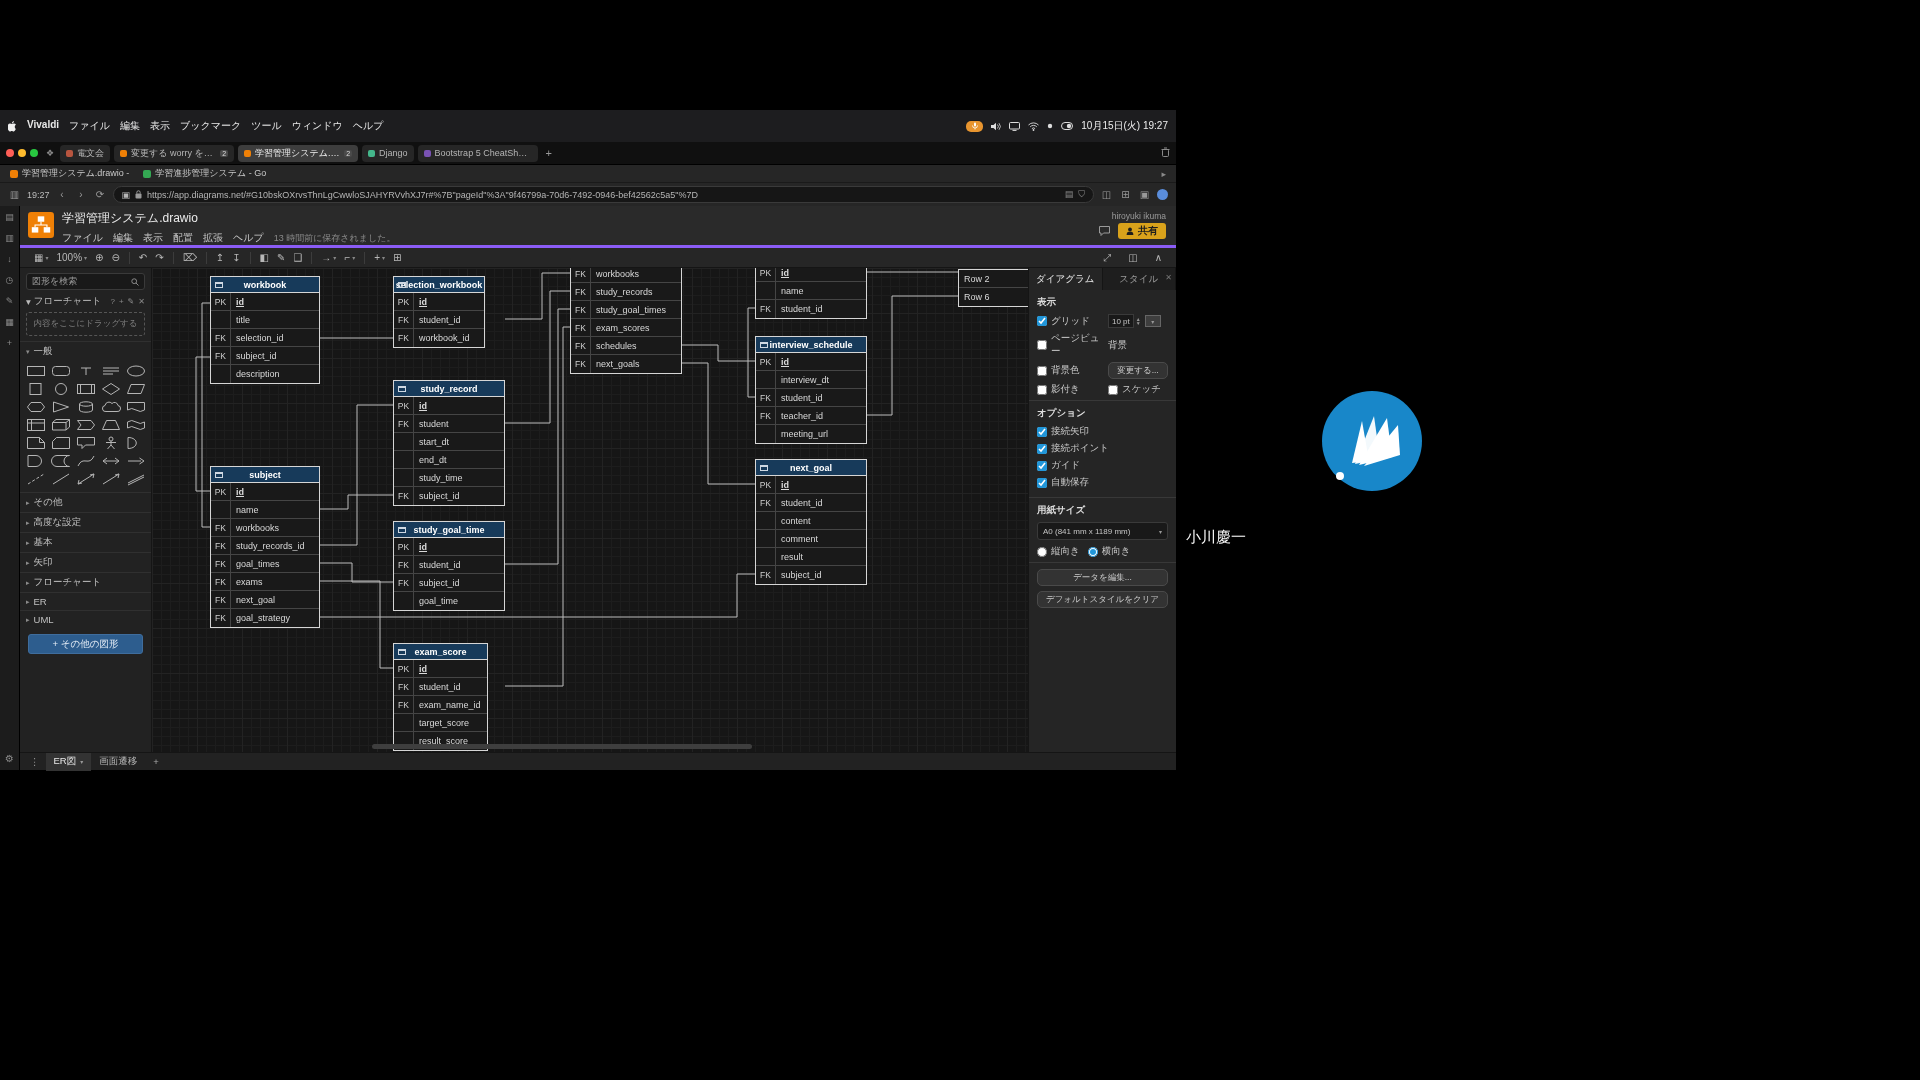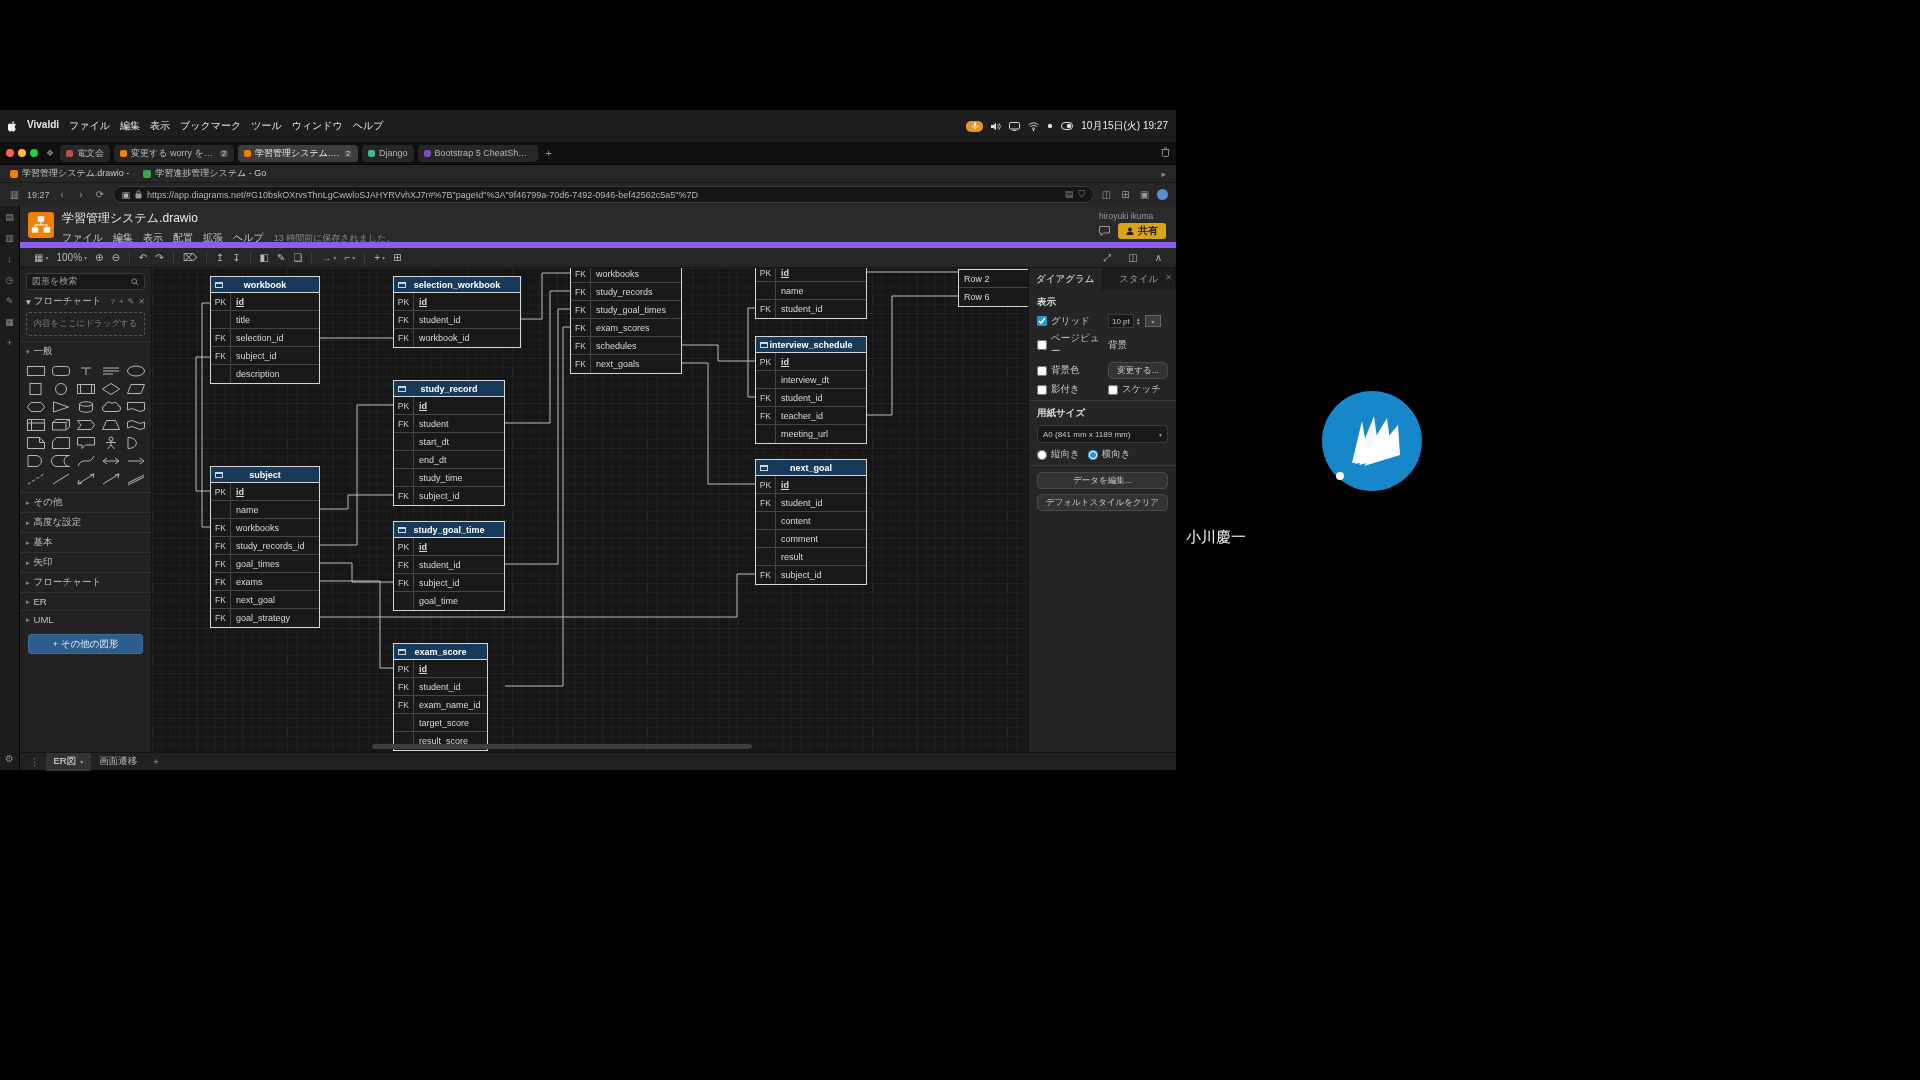--- a/index.html
+++ b/index.html
@@ -44,26 +44,26 @@
   .url-text{overflow:hidden;text-overflow:ellipsis;min-width:0}
   .url-right{margin-left:auto;display:flex;gap:5px;color:#8a8a8a;flex:none}
   .profile-dot{width:11px;height:11px;border-radius:50%;background:#5a8ddb;flex:none}
 
   .bwin{flex:1;display:flex;min-height:0}
   .vstrip{width:20px;background:#1c1c1c;border-right:1px solid #000;display:flex;flex-direction:column;align-items:center;padding:6px 0;gap:11px;color:#8a8a8a;font-size:9px;flex:none}
   .vstrip .gear{margin-top:auto;font-size:10px}
 
   
   .drawio{flex:1;display:flex;flex-direction:column;background:#2a2a2a;min-width:0}
-  .dheader{height:42px;border-bottom:6px solid #8b5cf6;display:flex;align-items:flex-start;padding:4px 8px 0;gap:8px;flex:none}
+  .dheader{height:42px;border-bottom:3px solid #8b5cf6;display:flex;align-items:flex-start;padding:4px 8px 0;gap:8px;flex:none}
   .dlogo{width:26px;height:26px;margin-top:2px;flex:none}
   .dtitle{font-size:12px;color:#ececec}
   .dmenus{display:flex;align-items:center;gap:10px;font-size:10px;color:#c9c9c9;margin-top:4px}
   .dsaved{color:#8a8a8a;font-size:9px}
-  .dh-right{margin-left:auto;display:flex;flex-direction:column;gap:2px;padding:1px 2px 0 0}
+  .dh-right{margin-left:auto;display:flex;flex-direction:column;align-items:flex-end;gap:2px;padding:1px 2px 0 0}
   .duser{font-size:8.5px;color:#9a9a9a}
   .dh-actions{display:flex;align-items:center;gap:8px}
   .share-btn{height:16px;background:#d9a21b;border-radius:3px;display:flex;align-items:center;gap:4px;padding:0 8px;font-size:10px;color:#1d1d1d;font-weight:bold}
 
   .dtoolbar{height:20px;background:#262626;border-bottom:1px solid #151515;display:flex;align-items:center;padding:0 10px;font-size:10px;color:#b8b8b8;flex:none}
   .tbi{padding:0 4px;display:flex;align-items:center;gap:2px;white-space:nowrap}
   .tbi .caret{font-size:6px;color:#888}
   .tsep{width:1px;height:12px;background:#3c3c3c;margin:0 5px}
   .tb-right{margin-left:auto;display:flex;gap:9px}
 
@@ -696,21 +696,21 @@
                   </div>
                   <div class="trow">
                     <span class="tkey">FK</span>
                     <span class="tname">subject_id</span>
                   </div>
                   <div class="trow">
                     <span class="tkey"></span>
                     <span class="tname">description</span>
                   </div>
                 </div>
-                <div class="ertable" style="left: 241px; top: 8px; width: 128px;">
+                <div class="ertable" style="left: 241px; top: 8px; width: 92px;">
                   <div class="thead">
                     <span class="tbl-ic"></span>
                     <span>selection_workbook</span>
                   </div>
                   <div class="trow">
                     <span class="tkey">PK</span>
                     <span class="tname pk">id</span>
                   </div>
                   <div class="trow">
                     <span class="tkey">FK</span>
@@ -977,20 +977,41 @@
                       <input type="checkbox" style="">
                       <span>影付き</span>
                     </label>
                     <label class="frow">
                       <input type="checkbox" style="">
                       <span>スケッチ</span>
                     </label>
                   </div>
               </div>
               <div class="fsec">
+                <h4>オプション</h4>
+                <div>
+                    <label class="frow" style="margin-bottom: 4px;">
+                      <input type="checkbox" checked="" style="">
+                      <span>接続矢印</span>
+                    </label>
+                    <label class="frow" style="margin-bottom: 4px;">
+                      <input type="checkbox" checked="" style="">
+                      <span>接続ポイント</span>
+                    </label>
+                    <label class="frow" style="margin-bottom: 4px;">
+                      <input type="checkbox" checked="" style="">
+                      <span>ガイド</span>
+                    </label>
+                    <label class="frow" style="margin-bottom: 4px;">
+                      <input type="checkbox" checked="" style="">
+                      <span>自動保存</span>
+                    </label>
+                  </div>
+              </div>
+              <div class="fsec">
                 <h4>用紙サイズ</h4>
                 <div class="fselect">
                   <span>A0 (841 mm x 1189 mm)</span>
                   <span style="font-size:6px;color:#999">▾</span>
                 </div>
                 <div style="display:flex;gap:8px">
                   <label class="frow">
                     <input type="radio" name="orient" style="">
                     <span>縦向き</span>
                   </label>

